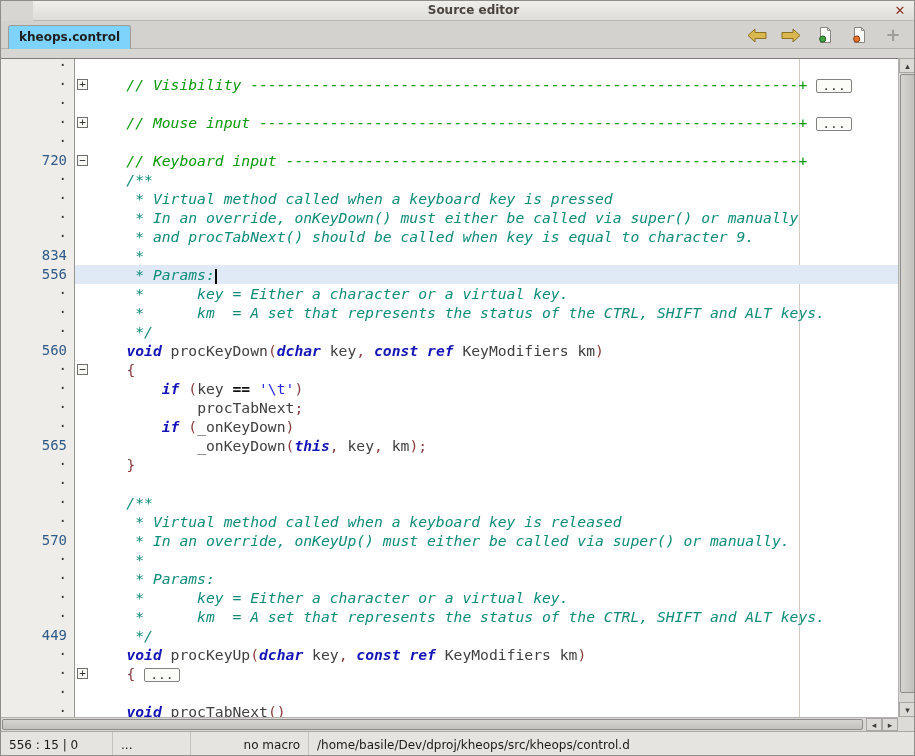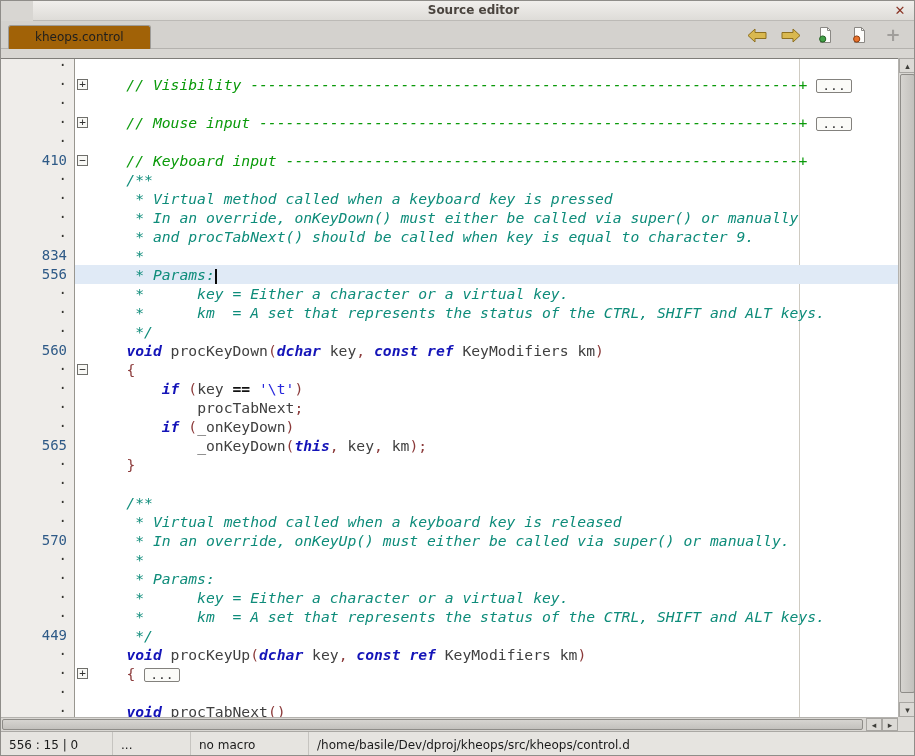--- a/index.html
+++ b/index.html
@@ -10,23 +10,23 @@
 
   
   .titlebar { position:absolute; top:0; left:0; right:0; height:20px;
     background:linear-gradient(#F1EFEC,#DEDCD8); border-bottom:1px solid #BCBAB6;
     text-align:center; line-height:19px; font-size:12px; font-weight:bold; color:#4A443E;margin-left:32px; }
   .close-btn { position:absolute; right:5px; top:1px; width:18px; height:18px;
     line-height:18px; text-align:center; font-size:13px; font-weight:bold; color:#8A3324; cursor:default; }
 
   
   .tabbar { position:absolute; top:20px; left:0; right:0; height:28px; background:#D4D2CE; border-bottom:1px solid #B4B2AE; }
-  .tab { position:absolute; left:7px; top:4px; height:24px; background:#a16207;
+  .tab { position:absolute; left:7px; top:4px; height:24px; background:#7dd3fc;
     border:1px solid #9E9C98; border-bottom:none; border-radius:3px 3px 0 0;
-    padding:0 26px; line-height:22px; font-size:12px; color:#1E1E1E; }
+    padding:0 10px; line-height:22px; font-size:12px; color:#1E1E1E;font-weight:bold; }
   .tab-toolbar { position:absolute; right:10px; top:3px; height:22px; display:flex; align-items:center; gap:12px; }
   .tbtn { display:inline-flex; align-items:center; justify-content:center; width:22px; height:20px; }
   .tbtn.plus { font-size:18px; font-weight:bold; color:#A09E9B; line-height:18px; }
 
   
   .editor-area { position:absolute; top:57px; left:0; width:897px; height:659px;
     background:#FFFFFF; border-top:1px solid #7F7D79; overflow:hidden; }
   .margin-line { position:absolute; top:0; bottom:0; width:1px; background:#CFCBC2;
     font-family:"DejaVu Sans Mono", monospace; font-size:14.7px; left:calc(91px + 80ch); }
   .code-lines { position:absolute; top:-3px; left:0; right:0; }
@@ -68,21 +68,21 @@
   .hthumb { position:absolute; top:1px; bottom:1px; left:1px; right:3px;
     background:linear-gradient(#D6D4D0,#C3C1BD); border:1px solid #8E8C88; border-radius:2px; }
   .hscroll .scroll-btn { flex:0 0 16px; height:100%; }
   .scroll-corner { position:absolute; top:716px; left:897px; width:18px; height:14px; background:#DDDBD7; }
 
   
   .statusbar { position:absolute; top:730px; left:0; right:0; height:26px;
     background:#E6E4E0; border-top:1px solid #AAA8A4; display:flex; align-items:stretch;
     font-size:12px; color:#1A1A1A; }
   .status-panel { display:flex; align-items:center; padding:0 8px; border-right:1px solid #C6C4C0; overflow:hidden; white-space:nowrap; }
-  .sp1 { flex:0 0 112px; } .sp2 { flex:0 0 78px; } .sp3 { flex:0 0 118px; } .sp4 { flex:1; border-right:none; }
+  .sp1 { flex:0 0 112px; } .sp2 { flex:0 0 78px; } .sp3 { flex:0 0 118px;justify-content:flex-end; } .sp4 { flex:1; border-right:none; }
 </style>
 </head>
 <body>
 
 <div class="window">
 
   <div class="titlebar">
     <span>Source editor</span>
     <span class="close-btn">✕</span>
   </div>
@@ -121,21 +121,21 @@
   </div>
 
   <div class="editor-area">
     <div class="margin-line"></div>
     <div class="code-lines">
         <div class="code-row"><span class="gutter-cell dot">·</span><span class="fold-cell"></span><span class="text-cell"></span></div>
         <div class="code-row"><span class="gutter-cell dot">·</span><span class="fold-cell"><span class="fold-box">+</span></span><span class="text-cell"><span class="tok-cmt">    // Visibility --------------------------------------------------------------+</span><span class="collapsed-marker">...</span></span></div>
         <div class="code-row"><span class="gutter-cell dot">·</span><span class="fold-cell"></span><span class="text-cell"></span></div>
         <div class="code-row"><span class="gutter-cell dot">·</span><span class="fold-cell"><span class="fold-box">+</span></span><span class="text-cell"><span class="tok-cmt">    // Mouse input -------------------------------------------------------------+</span><span class="collapsed-marker">...</span></span></div>
         <div class="code-row"><span class="gutter-cell dot">·</span><span class="fold-cell"></span><span class="text-cell"></span></div>
-        <div class="code-row"><span class="gutter-cell">410</span><span class="fold-cell"><span class="fold-box">−</span></span><span class="text-cell"><span class="tok-cmt">    // Keyboard input ----------------------------------------------------------+</span></span></div>
+        <div class="code-row"><span class="gutter-cell">720</span><span class="fold-cell"><span class="fold-box">−</span></span><span class="text-cell"><span class="tok-cmt">    // Keyboard input ----------------------------------------------------------+</span></span></div>
         <div class="code-row"><span class="gutter-cell dot">·</span><span class="fold-cell"></span><span class="text-cell"><span class="tok-doc">    /**</span></span></div>
         <div class="code-row"><span class="gutter-cell dot">·</span><span class="fold-cell"></span><span class="text-cell"><span class="tok-doc">     * Virtual method called when a keyboard key is pressed</span></span></div>
         <div class="code-row"><span class="gutter-cell dot">·</span><span class="fold-cell"></span><span class="text-cell"><span class="tok-doc">     * In an override, onKeyDown() must either be called via super() or manually</span></span></div>
         <div class="code-row"><span class="gutter-cell dot">·</span><span class="fold-cell"></span><span class="text-cell"><span class="tok-doc">     * and procTabNext() should be called when key is equal to character 9.</span></span></div>
         <div class="code-row"><span class="gutter-cell">834</span><span class="fold-cell"></span><span class="text-cell"><span class="tok-doc">     *</span></span></div>
         <div class="code-row current"><span class="gutter-cell">556</span><span class="fold-cell"></span><span class="text-cell"><span class="tok-doc">     * Params:</span><span class="caret"></span></span></div>
         <div class="code-row"><span class="gutter-cell dot">·</span><span class="fold-cell"></span><span class="text-cell"><span class="tok-doc">     *      key = Either a character or a virtual key.</span></span></div>
         <div class="code-row"><span class="gutter-cell dot">·</span><span class="fold-cell"></span><span class="text-cell"><span class="tok-doc">     *      km  = A set that represents the status of the CTRL, SHIFT and ALT keys.</span></span></div>
         <div class="code-row"><span class="gutter-cell dot">·</span><span class="fold-cell"></span><span class="text-cell"><span class="tok-doc">     */</span></span></div>
         <div class="code-row"><span class="gutter-cell">560</span><span class="fold-cell"></span><span class="text-cell"><span class="tok-ws">    </span><span class="tok-kw">void</span><span class="tok-id"> procKeyDown</span><span class="tok-sym">(</span><span class="tok-kw">dchar</span><span class="tok-id"> key</span><span class="tok-sym">,</span><span class="tok-ws"> </span><span class="tok-kw">const</span><span class="tok-ws"> </span><span class="tok-kw">ref</span><span class="tok-id"> KeyModifiers km</span><span class="tok-sym">)</span></span></div>

